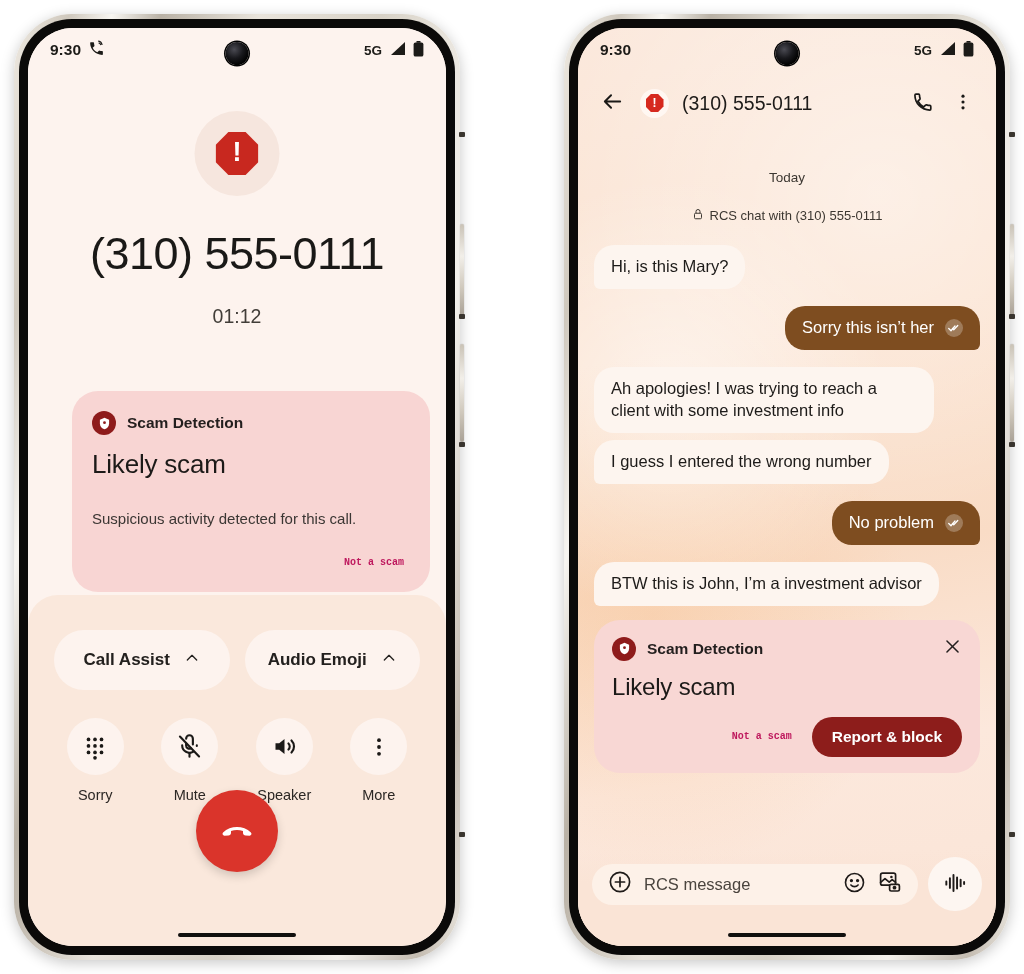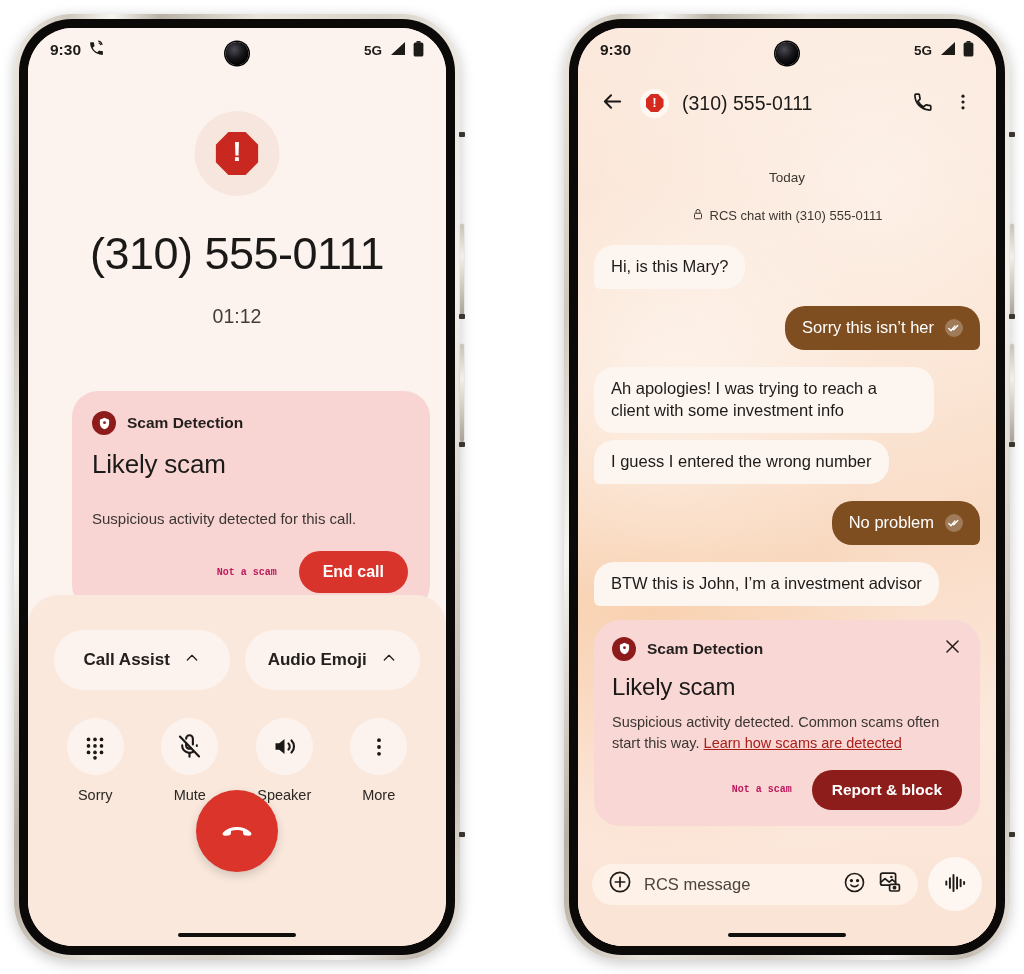--- a/index.html
+++ b/index.html
@@ -301,21 +301,20 @@
                   <path d="M12 1.5 3.5 5v7c0 5.2 3.6 9.6 8.5 10.6 4.9-1 8.5-5.4 8.5-10.6V5L12 1.5z" fill="#ffffff"></path>
                   <circle cx="12" cy="10.5" r="2.6" fill="#8e1b1b"></circle>
                 </svg>
               </span>
               <span class="scam-head-label">Scam Detection</span>
             </div>
             <div class="scam-title">Likely scam</div>
             <div class="scam-body">Suspicious activity detected for this call.</div>
             <div class="scam-actions">
               <button class="txt-btn">Not a scam</button>
-              <button class="pill-btn">End call</button>
             </div>
           </div>
         </div>
 
         <div class="call-bottom">
           <div class="assist-row">
             <button class="assist-chip">
               <span>Call Assist</span>
               <span class="caret">
                 <svg width="16" height="16" viewBox="0 0 24 24" fill="none">
@@ -527,21 +526,20 @@
               <span class="scam-head-label">Scam Detection</span>
             </div>
             <button class="close-x">
               <span>
                 <svg width="19" height="19" viewBox="0 0 24 24" fill="none" stroke="#241f1e" stroke-width="1.9" stroke-linecap="round">
                   <path d="M5 5l14 14M19 5L5 19"></path>
                 </svg>
               </span>
             </button>
             <div class="scam-msg-title">Likely scam</div>
-            <div class="scam-msg-body"><span>Suspicious activity detected. Common scams often start this way. </span><span class="scam-link">Learn how scams are detected</span></div>
             <div class="scam-msg-actions">
               <button class="txt-btn">Not a scam</button>
               <button class="pill-btn-dark">Report &amp; block</button>
             </div>
           </div>
         </div>
 
         <div class="compose-wrap">
           <div class="compose-field">
             <span>

